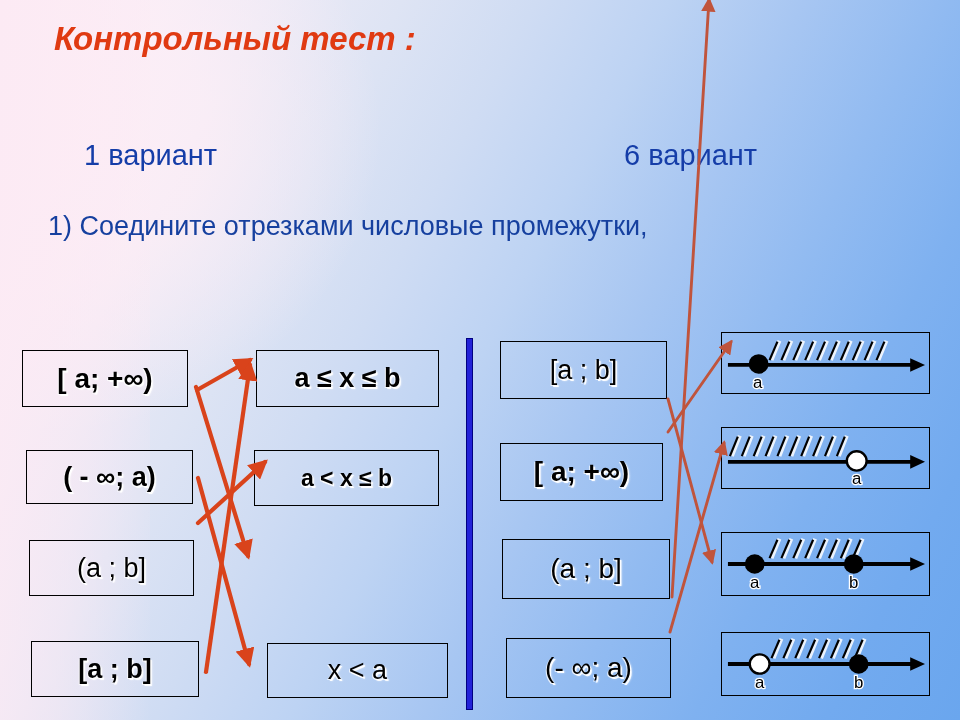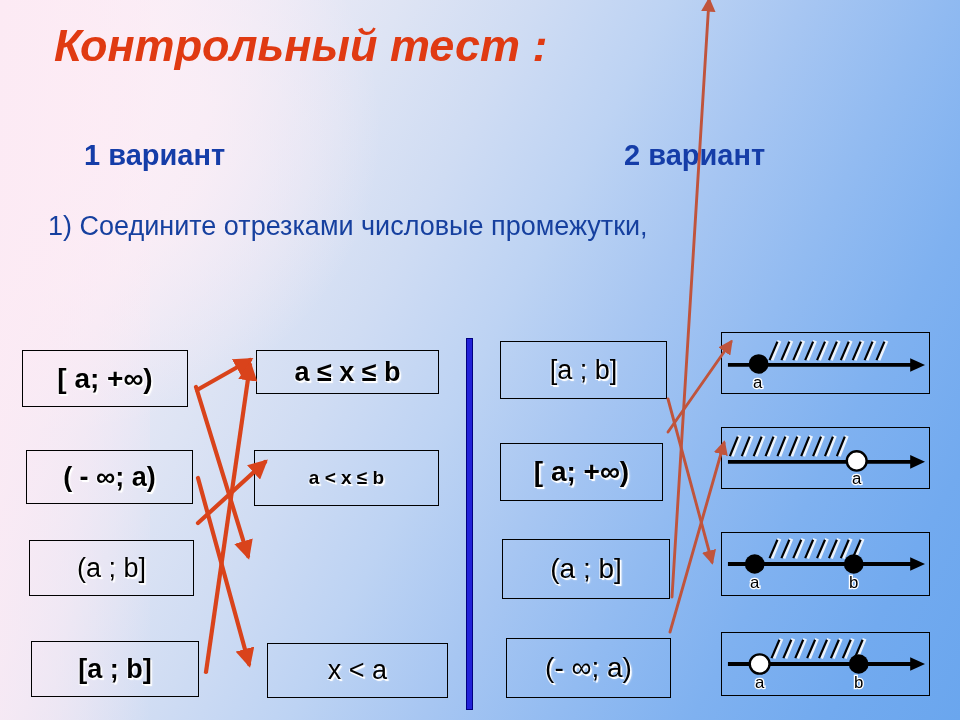--- a/index.html
+++ b/index.html
@@ -39,34 +39,34 @@
     width: 150px; height: 720px;
     background: linear-gradient(95deg, #fceaf4 0%, rgba(252,234,244,0.55) 55%, rgba(252,234,244,0) 100%);
     pointer-events: none;
   }
 
   
   .title {
     position: absolute;
     left: 54px;
     top: 20px;
-    font-size: 45px;
+    font-size: 33px;
     font-weight: bold;
     font-style: italic;
     color: #e03a12;
     letter-spacing: 0px;
     white-space: nowrap;
   }
 
   
   .variant-head {
     position: absolute;
     font-size: 29px;
     color: #153da8;
-    font-weight: bold;
+    font-weight: normal;
     white-space: nowrap;
   }
   #variant1 { left: 84px; top: 139px; }
   #variant2 { left: 624px; top: 139px; }
 
   
   .instruction {
     position: absolute;
     left: 48px;
     top: 209px;
@@ -127,35 +127,35 @@
   }
 </style>
 </head>
 <body>
 
 <div id="slide">
 
   <div class="title">Контрольный тест :</div>
 
   <div class="variant-head" id="variant1">1 вариант</div>
-  <div class="variant-head" id="variant2">2 вариант</div>
+  <div class="variant-head" id="variant2">6 вариант</div>
 
   <div class="instruction">
     <span class="l1">1) Соедините отрезками числовые промежутки,</span>
   </div>
 
   <div class="divider"></div>
 
   <div class="box" style="left:22px;  top:350px; width:166px; height:57px; font-size:28px;">[ a; +∞)</div>
   <div class="box" style="left:26px;  top:450px; width:167px; height:54px; font-size:27px;">( - ∞; a)</div>
   <div class="box thin" style="left:29px;  top:540px; width:165px; height:56px; font-size:27px;">(a ; b]</div>
   <div class="box" style="left:31px;  top:641px; width:168px; height:56px; font-size:27px;">[a ; b]</div>
 
-  <div class="box" style="left:256px; top:350px; width:183px; height:44px; font-size:27px;">a ≤ x ≤ b</div>
-  <div class="box" style="left:254px; top:450px; width:185px; height:56px; font-size:19px;">a &lt; x ≤ b</div>
+  <div class="box" style="left:256px; top:350px; width:183px; height:57px; font-size:27px;">a ≤ x ≤ b</div>
+  <div class="box" style="left:254px; top:450px; width:185px; height:56px; font-size:23px;">a &lt; x ≤ b</div>
   <div class="box thin" style="left:267px; top:643px; width:181px; height:55px; font-size:27px;text-align:right;">x &lt; a</div>
 
   <div class="box thin" style="left:500px; top:341px; width:167px; height:58px; font-size:27px;">[a ; b]</div>
   <div class="box" style="left:500px; top:443px; width:163px; height:58px; font-size:28px;">[ a; +∞)</div>
   <div class="box thin" style="left:502px; top:539px; width:168px; height:60px; font-size:28px;">(a ; b]</div>
   <div class="box thin" style="left:506px; top:638px; width:165px; height:60px; font-size:28px;">(- ∞; a)</div>
 
   <div class="nl-box" style="left:721px; top:332px; width:209px; height:62px;">
     <svg class="nl-svg" viewBox="0 0 209 62" preserveAspectRatio="none">
       <line x1="6" y1="33" x2="193" y2="33" stroke="#000" stroke-width="4"></line>

